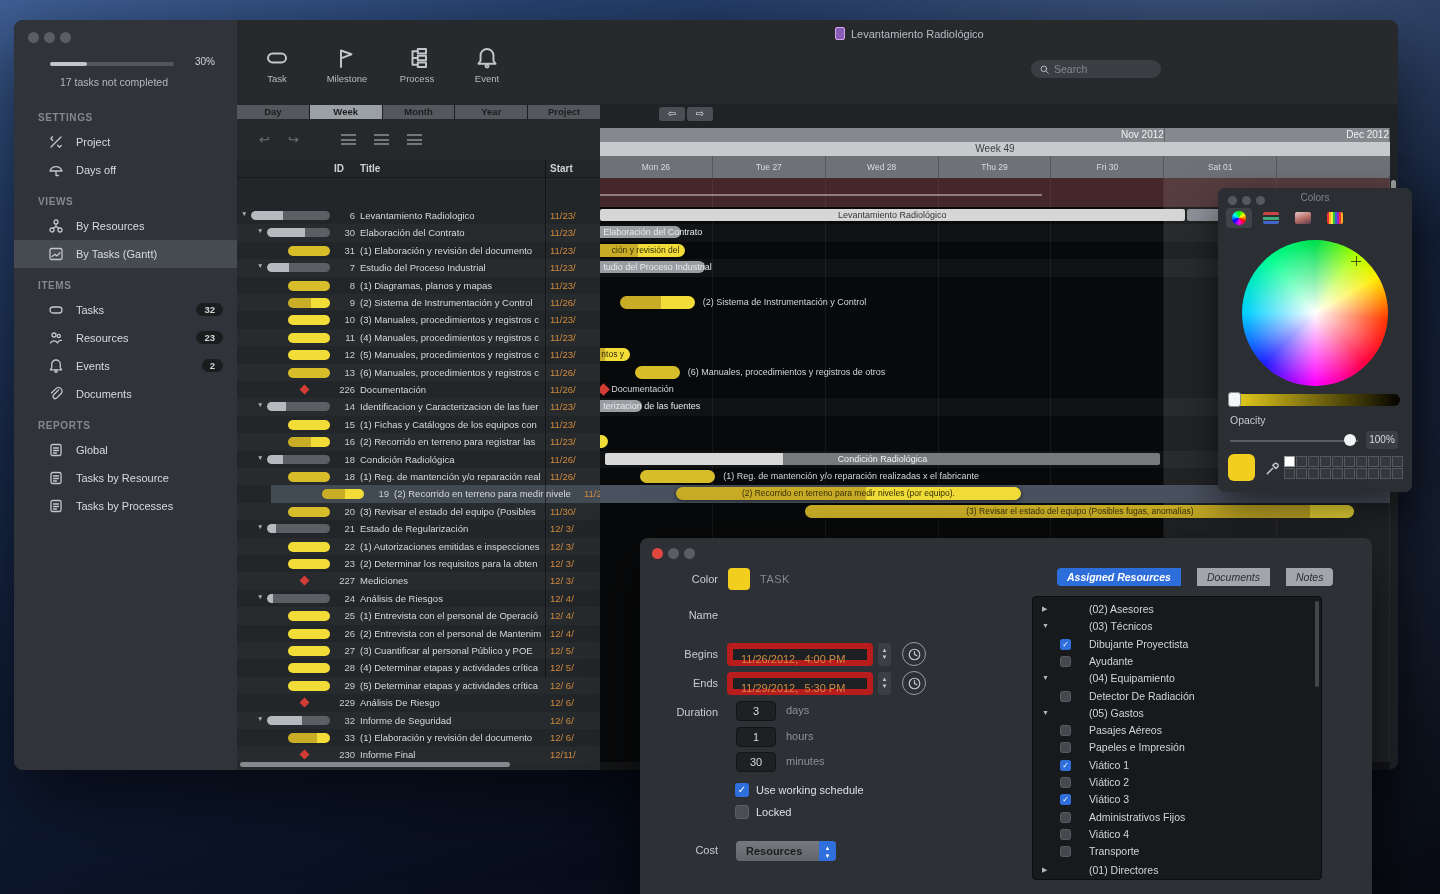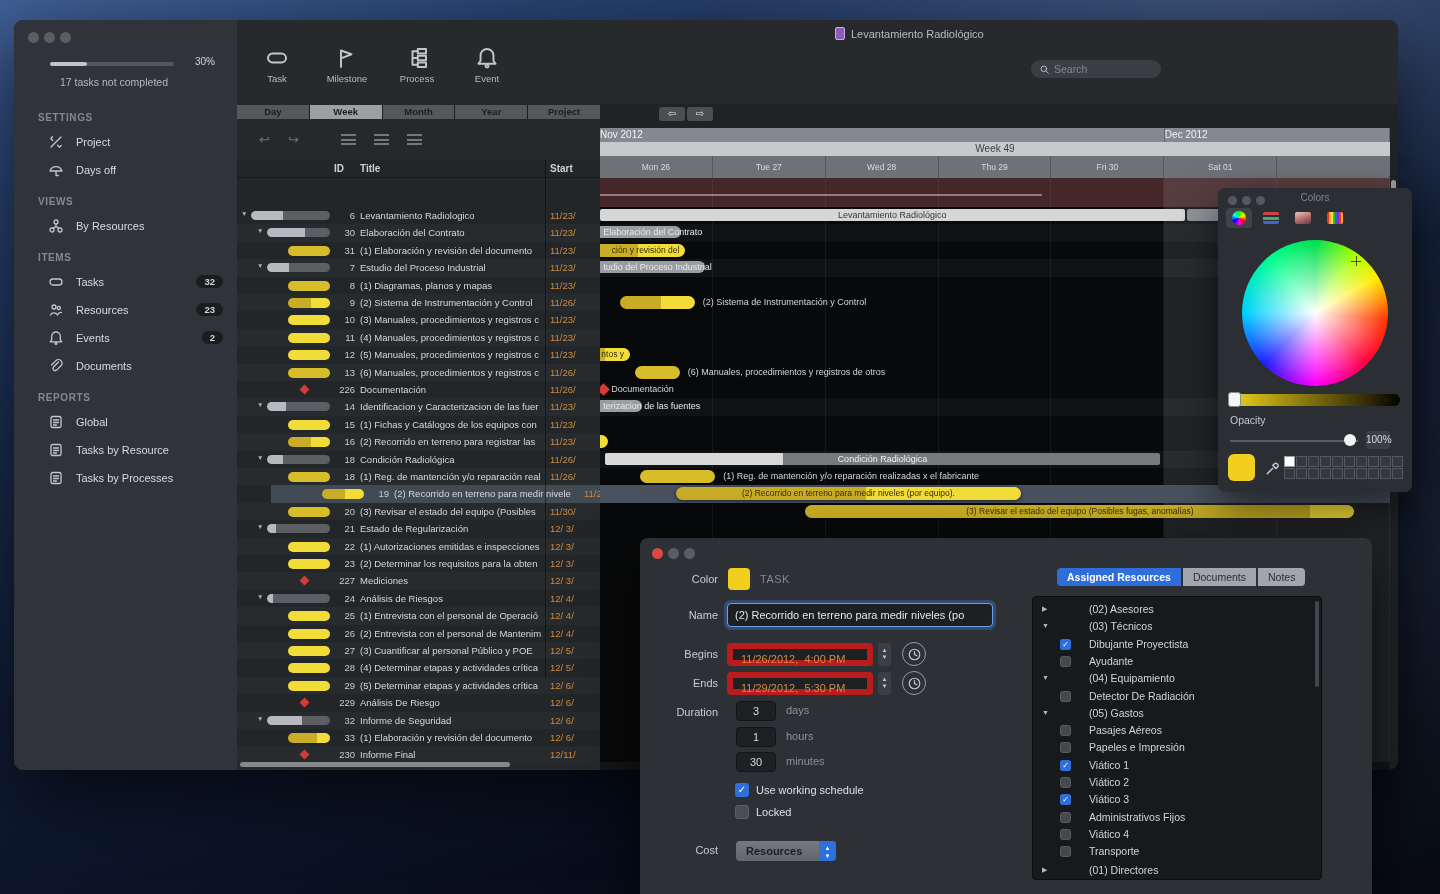--- a/index.html
+++ b/index.html
@@ -54,21 +54,21 @@
   .mdia{position:absolute;left:64px;top:5px;width:7px;height:7px;background:#d23c35;transform:rotate(45deg);}
   .cid{position:absolute;left:60px;top:3px;width:58px;text-align:right;font-size:9.5px;color:#c9ccd0;}
   .cti{position:absolute;left:123px;top:3px;width:182px;font-size:9.5px;color:#d6d9dc;white-space:nowrap;overflow:hidden;}
   .cst{position:absolute;left:313px;top:3px;width:48px;font-size:9.5px;color:#cf8a3e;white-space:pre;}
   .hscroll{position:absolute;left:3px;bottom:3px;width:270px;height:5px;border-radius:3px;background:#85898d;}
   
   .gcol-wrap{position:absolute;left:586px;top:84px;width:790px;bottom:0;background:#141517;}
   .gnav{position:absolute;left:0;top:0;width:790px;height:24px;background:#202225;}
   .gnavbtn{position:absolute;top:3px;width:26px;height:14px;background:#4b4f54;border-radius:3px;text-align:center;line-height:13px;font-size:10px;color:#e2e5e8;}
   .gmonths{position:absolute;left:0;top:24px;width:790px;height:14px;background:#85898d;display:flex;}
-  .gmonth{height:14px;border-right:1px solid rgba(0,0,0,.25);font-size:10px;color:#f0f2f4;text-align:left;line-height:14px;}
+  .gmonth{height:14px;border-right:1px solid rgba(0,0,0,.25);font-size:10px;color:#f0f2f4;text-align:right;line-height:14px;}
   .gweek{position:absolute;left:0;top:38px;width:790px;height:14px;background:#c7cacd;font-size:10px;color:#3c4043;text-align:center;line-height:14px;}
   .gdays{position:absolute;left:0;top:52px;width:790px;height:22px;background:#6e7276;}
   .gday{position:absolute;top:0;height:22px;border-right:1px solid rgba(0,0,0,.22);font-size:8.5px;color:#d8dbde;text-align:center;line-height:22px;}
   .gbody{position:absolute;left:0;top:74px;width:790px;height:584px;background:#08090a;overflow:hidden;}
   .maroon{position:absolute;left:0;top:0;width:790px;height:29px;background:#452629;}
   .mline{position:absolute;left:0;top:16px;width:56%;height:2px;background:rgba(255,255,255,.4);}
   .gv{position:absolute;top:0;bottom:0;border-right:1px solid rgba(255,255,255,.06);}
   .wknd{position:absolute;top:0;bottom:0;background:rgba(210,220,223,.13);}
   .rstripe{position:absolute;left:0;width:790px;height:17.4px;background:rgba(255,255,255,.04);}
   .selstripe{position:absolute;left:0;width:790px;height:17.4px;background:#4a5260;}
@@ -101,21 +101,21 @@
     conic-gradient(from 0deg,#00e050,#aaff00 35deg,#ffee00 60deg,#ff3b00 95deg,#ff0040 135deg,#ff00ff 180deg,#2020ff 225deg,#00d0ff 270deg,#00ff90 320deg,#00e050 360deg);}
   .xhair{position:absolute;left:133px;top:68px;width:10px;height:10px;}
   .xhair:before,.xhair:after{content:"";position:absolute;background:rgba(40,40,20,.8);}
   .xhair:before{left:4.5px;top:0;width:1.5px;height:10px;}
   .xhair:after{left:0;top:4.5px;width:10px;height:1.5px;}
   .bslider{position:absolute;left:12px;top:206px;width:170px;height:12px;border-radius:6px;background:linear-gradient(90deg,#eed31d,#040300);}
   .bthumb{position:absolute;left:10px;top:204px;width:13px;height:15px;border-radius:3px;background:#f4f5f6;border:1px solid #8a8d90;}
   .cp-oplabel{position:absolute;left:12px;top:226px;font-size:10.5px;color:#c6c9cd;}
   .otrack{position:absolute;left:12px;top:252px;width:128px;height:2px;background:#595d61;}
   .othumb{position:absolute;left:126px;top:246px;width:12px;height:12px;border-radius:50% 50% 50% 50%;background:#f2f3f4;}
-  .oval{position:absolute;left:148px;top:243px;width:24px;height:18px;background:#3b3f43;border-radius:3px;text-align:center;line-height:18px;font-size:10px;color:#d9dcdf;}
+  .oval{position:absolute;left:148px;top:243px;width:32px;height:18px;background:#3b3f43;border-radius:3px;text-align:center;line-height:18px;font-size:10px;color:#d9dcdf;}
   .cwell{position:absolute;left:10px;top:266px;width:27px;height:27px;border-radius:6px;background:#f2ce1f;}
   .cp-dropper{position:absolute;left:46px;top:271px;}
   .sw-grid{position:absolute;left:66px;top:268px;width:122px;display:flex;flex-wrap:wrap;gap:1px;}
   .sw{width:11px;height:11px;background:#34383c;border:1px solid #54585c;}
   .sw.white{background:#fff;border-color:#9a9da0;}
   
   .dlg{position:absolute;left:640px;top:538px;width:732px;height:360px;background:#2d3034;border-radius:8px 8px 0 0;box-shadow:0 18px 60px rgba(0,0,0,.65);z-index:30;}
   .dl-label{position:absolute;width:78px;text-align:right;font-size:11px;color:#c9ccd0;}
   .cswatch{position:absolute;left:88px;top:30px;width:22px;height:22px;border-radius:4px;background:#f2ce1f;}
   .ttype{position:absolute;left:120px;top:35px;font-size:11px;color:#85888c;letter-spacing:.5px;}
@@ -124,21 +124,21 @@
   .stepper{position:absolute;width:13px;height:23px;background:#3b3f43;border-radius:3px;color:#c6c9cc;font-size:6px;text-align:center;line-height:7px;padding-top:4px;}
   .clockbtn{position:absolute;width:24px;height:24px;border-radius:50%;border:1.5px solid #9a9da1;display:flex;align-items:center;justify-content:center;}
   .numfield{position:absolute;width:40px;height:20px;background:#1e2124;border:1px solid #121416;border-radius:4px;color:#d6d9dd;font-size:11px;text-align:center;line-height:18px;}
   .unit{position:absolute;font-size:11px;color:#8d9195;}
   .cbx{position:absolute;width:14px;height:14px;border-radius:3px;}
   .cbx.on{background:#2e6fdb;color:#fff;font-size:10px;text-align:center;line-height:14px;}
   .cbx.off{background:#4a4e52;border:1px solid #5c6064;}
   .cblab{position:absolute;font-size:11px;color:#dde0e3;}
   .costsel{position:absolute;left:96px;top:303px;width:100px;height:20px;background:linear-gradient(#75797d,#63676b);border-radius:4px;color:#1b1d1f;font-size:11px;font-weight:bold;line-height:20px;padding-left:10px;}
   .costcap{position:absolute;right:0;top:0;width:17px;height:20px;background:#2e6fdb;border-radius:0 4px 4px 0;color:#fff;font-size:6px;text-align:center;line-height:8px;padding-top:3px;}
-  .rtabs{position:absolute;left:417px;top:30px;display:flex;gap:2px;}
+  .rtabs{position:absolute;left:417px;top:30px;display:flex;gap:16px;font-style:italic;}
   .rtab{height:18px;line-height:18px;font-size:10.5px;padding:0 10px;background:#a2a6aa;color:#2c2f33;}
   .rtab.on{background:#2e6edb;color:#fff;font-weight:bold;}
   .rtab:first-child{border-radius:4px 0 0 4px;}
   .rtab:last-child{border-radius:0 4px 4px 0;}
   .rlist{position:absolute;left:392px;top:58px;width:290px;height:284px;background:#17191c;border:1px solid #0c0e10;border-radius:4px;overflow:hidden;}
   .rrow{position:absolute;left:0;width:100%;height:17.3px;}
   .rrow .rtri{position:absolute;left:9px;top:4px;font-size:7px;color:#b4b7bb;}
   .rrow .rcb{position:absolute;left:27px;top:3px;width:11px;height:11px;border-radius:2.5px;}
   .rcb.on{background:#2e6fdb;color:#fff;font-size:8px;text-align:center;line-height:11px;}
   .rcb.off{background:#45494d;border:1px solid #595d61;}
@@ -178,20 +178,27 @@
           </div>
           <div class="stitle">VIEWS</div>
           <div class="sitem">
             <span class="sicon"><svg class="ic" width="16" height="16" viewBox="0 0 16 16">
                 <circle cx="8" cy="4" r="2"></circle>
                 <circle cx="4" cy="12" r="2"></circle>
                 <circle cx="12" cy="12" r="2"></circle>
                 <path d="M8 6 V8.6 M8 8.6 L4.8 10.4 M8 8.6 L11.2 10.4"></path>
               </svg></span>
             <span>By Resources</span>
+          </div>
+          <div class="sitem sel">
+            <span class="sicon"><svg class="ic" width="16" height="16" viewBox="0 0 16 16">
+                <rect x="2" y="2.5" width="12" height="11" rx="1.5"></rect>
+                <path d="M4 10.5 l3 -2.2 2 1.6 3 -3.2"></path>
+              </svg></span>
+            <span>By Tasks (Gantt)</span>
           </div>
           <div class="stitle">ITEMS</div>
           <div class="sitem">
             <span class="sicon"><svg class="ic" width="16" height="16" viewBox="0 0 16 16">
                 <rect x="2" y="5" width="12" height="6" rx="3"></rect>
               </svg></span>
             <span>Tasks</span>
             <span class="badge">32</span>
           </div>
           <div class="sitem">
@@ -650,21 +657,20 @@
   <div class="dlg">
     <div class="tl" style="left:12px;top:10px;background:#df4740"></div>
     <div class="tl" style="left:28px;top:10px"></div>
     <div class="tl" style="left:44px;top:10px"></div>
 
     <div class="dl-label" style="left:0;top:35px">Color</div>
     <div class="cswatch"></div>
     <div class="ttype">TASK</div>
 
     <div class="dl-label" style="left:0;top:71px">Name</div>
-    <input class="namefield" value="(2) Recorrido en terreno para medir niveles (po" style="">
 
     <div class="dl-label" style="left:0;top:110px">Begins</div>
     <div class="dfield" style="left:87px;top:105px;width:146px;height:23px">11/26/2012,  4:00 PM</div>
     <div class="stepper" style="left:238px;top:105px">▲<br>▼</div>
     <div class="clockbtn" style="left:262px;top:104px">
       <svg class="ic" width="15" height="15" viewBox="0 0 16 16">
           <circle cx="8" cy="8" r="5.6"></circle>
           <path d="M8 4.8 V8 L10.4 9.2"></path>
         </svg>
     </div>

